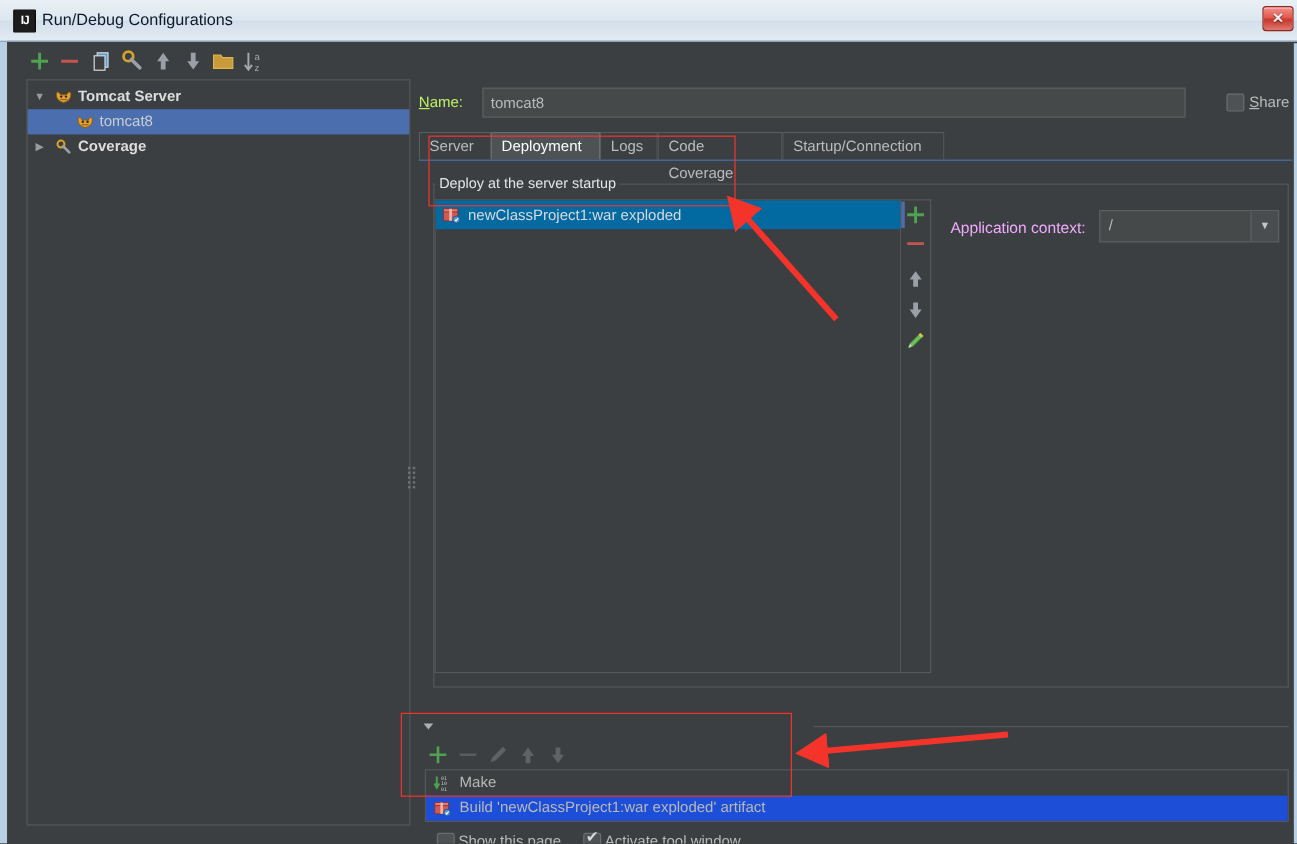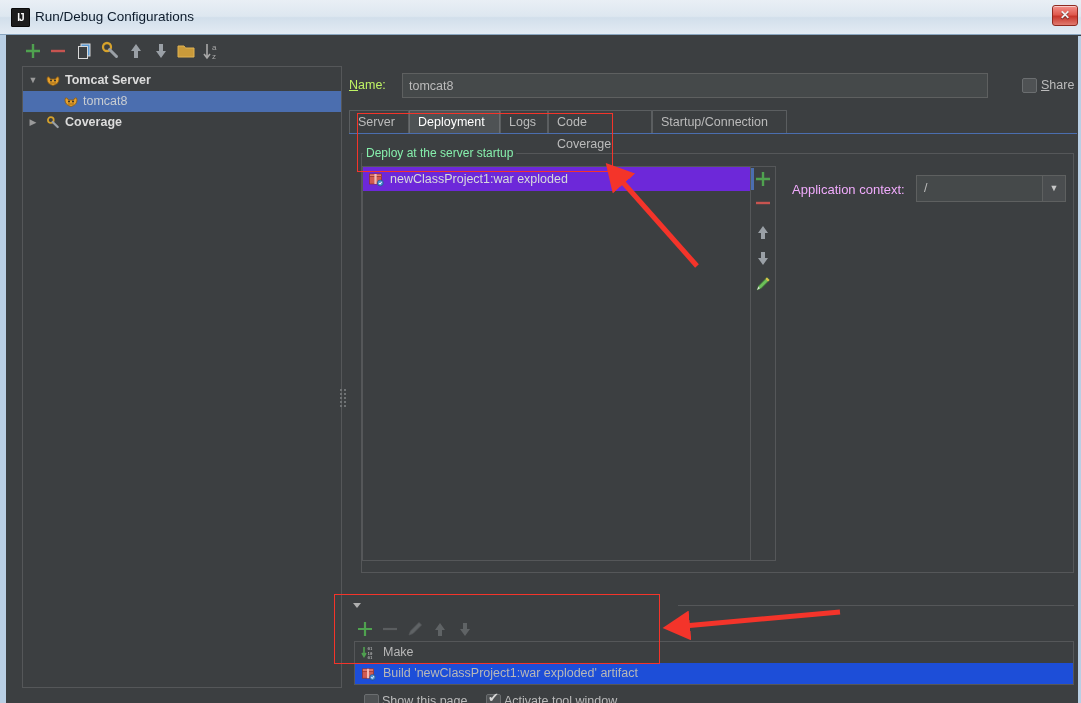--- a/index.html
+++ b/index.html
@@ -98,37 +98,37 @@
     box-sizing:border-box;padding:0 8px;font-size:12.5px;color:#bbbbbb;
     cursor:pointer;border-radius:1px 1px 0 0;
   }
   .tab.active{background:#4e5254;color:#ffffff;border-color:#6a6d6f;}
   .tabpane-line{
     position:absolute;left:343px;top:98px;width:728px;height:1px;background:#4b6eaf;
   }
 
   
   .grp-label{
-    position:absolute;left:357px;top:111px;font-size:12px;color:#86efac;
+    position:absolute;left:357px;top:111px;font-size:12px;color:#e5e5e5;
     background:#3c3f41;padding:0 3px;
   }
   .grp-border-top-l{position:absolute;left:355px;top:118px;width:2px;height:1px;background:#555759;}
   .grp-border-top-r{position:absolute;left:478px;top:118px;width:590px;height:1px;background:#555759;}
   .grp-border-box{
     position:absolute;left:355px;top:118px;width:713px;height:420px;
     border:1px solid #555759;border-top:none;box-sizing:border-box;
   }
 
   .deploy-list{
     position:absolute;left:356px;top:131px;width:389px;height:395px;
     background:#3c3f41;border:1px solid #555759;box-sizing:border-box;
   }
   .deploy-row{
     position:absolute;left:0;top:0;width:387px;height:24px;line-height:24px;
-    background:#6d28d9;cursor:pointer;
+    background:#0369a1;cursor:pointer;
   }
   .deploy-row .dicon{position:absolute;left:5px;top:4px;width:16px;height:16px;}
   .deploy-row .dlabel{position:absolute;left:27px;top:0;height:24px;line-height:24px;font-size:12.5px;color:#d6d9dd;}
 
   .side-toolbar{
     position:absolute;left:745px;top:131px;width:25px;height:395px;
     border:1px solid #555759;border-left:none;box-sizing:border-box;background:#3c3f41;
   }
   .side-toolbar .st-ico{position:absolute;left:1px;width:22px;height:22px;cursor:pointer;}
   .side-sel-mark{position:absolute;left:-1px;top:0;width:3px;height:22px;background:#4b6eaf;}

